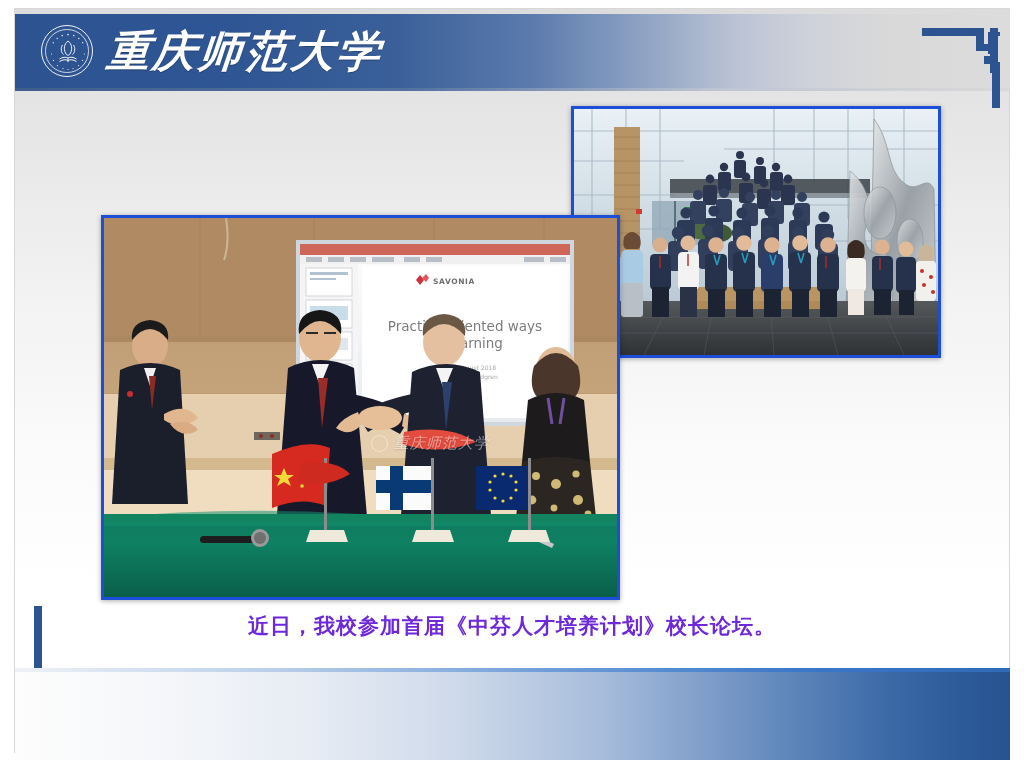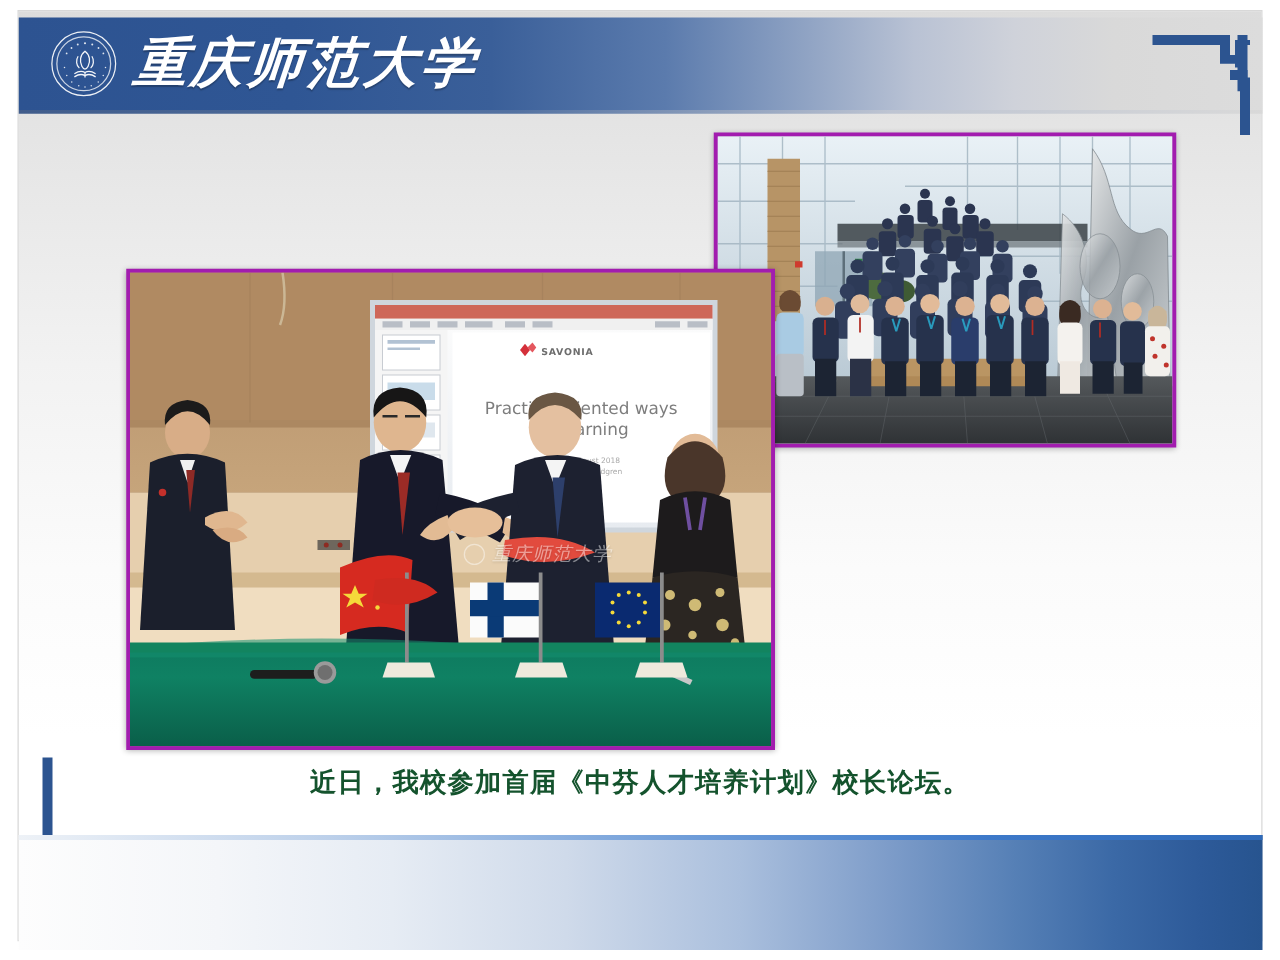--- a/index.html
+++ b/index.html
@@ -111,21 +111,21 @@
     position: absolute;
     left: 24px;
     bottom: 24px;
     width: 96px;
     height: 140px;
   }
 
   
   .photo {
     position: absolute;
-    background: #a21caf;
+    background: #1d4ed8;
     padding: 3px;
     box-shadow: 0 1px 5px rgba(0,0,0,.33);
     box-sizing: border-box;
   }
   .photo .frame {
     width: 100%;
     height: 100%;
     overflow: hidden;
     position: relative;
   }
@@ -137,21 +137,21 @@
   .atrium { position:absolute; inset:0; background:#cfd6da; }
 
   
   .hall { position:absolute; inset:0; background:#c9a06a; }
 
   .caption {
     position: absolute;
     left: 0; right: 0;
     top: 612px;
     text-align: center;
-    color: #14532d;
+    color: #6d28d9;
     font-size: 21px;
     font-weight: 700;
     letter-spacing: 1px;
     font-family: "DejaVu Sans", "Liberation Sans", sans-serif;
   }
 
   
   .footer-band {
     position: absolute;
     left: 15px;

